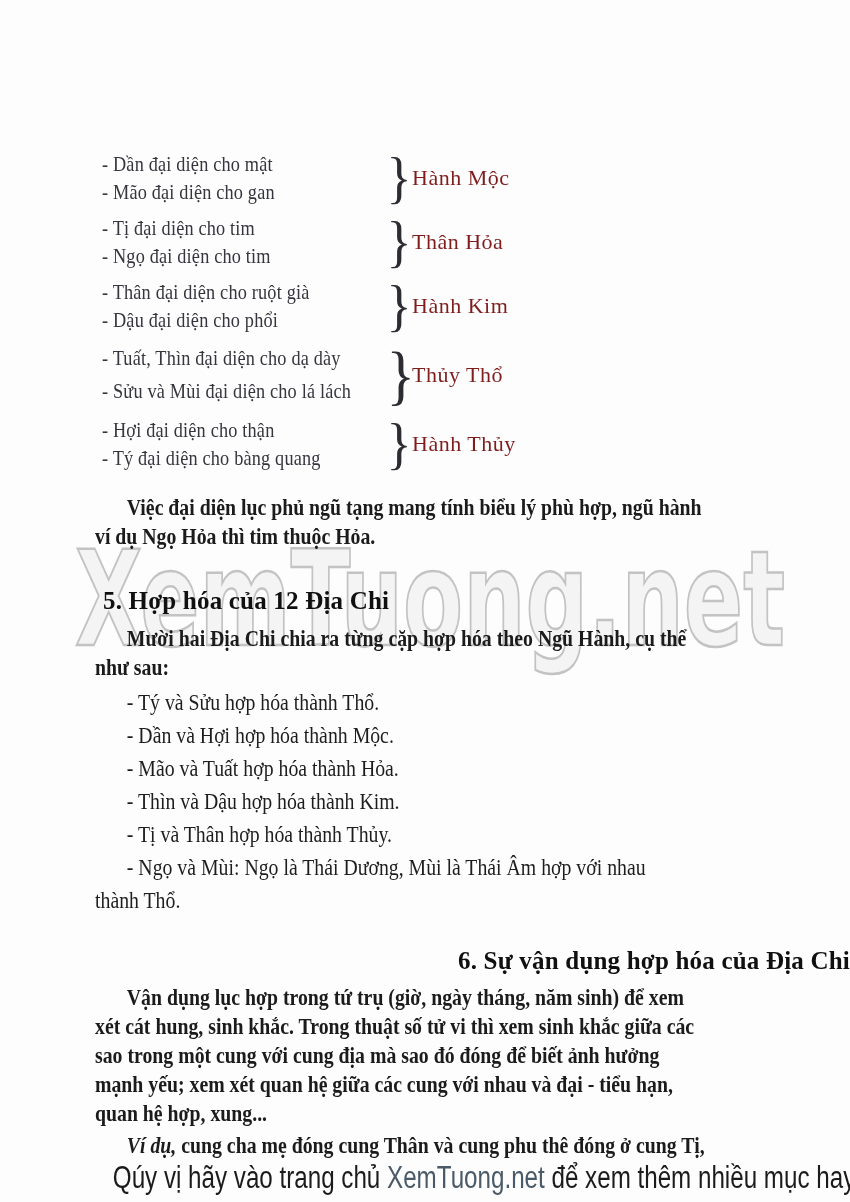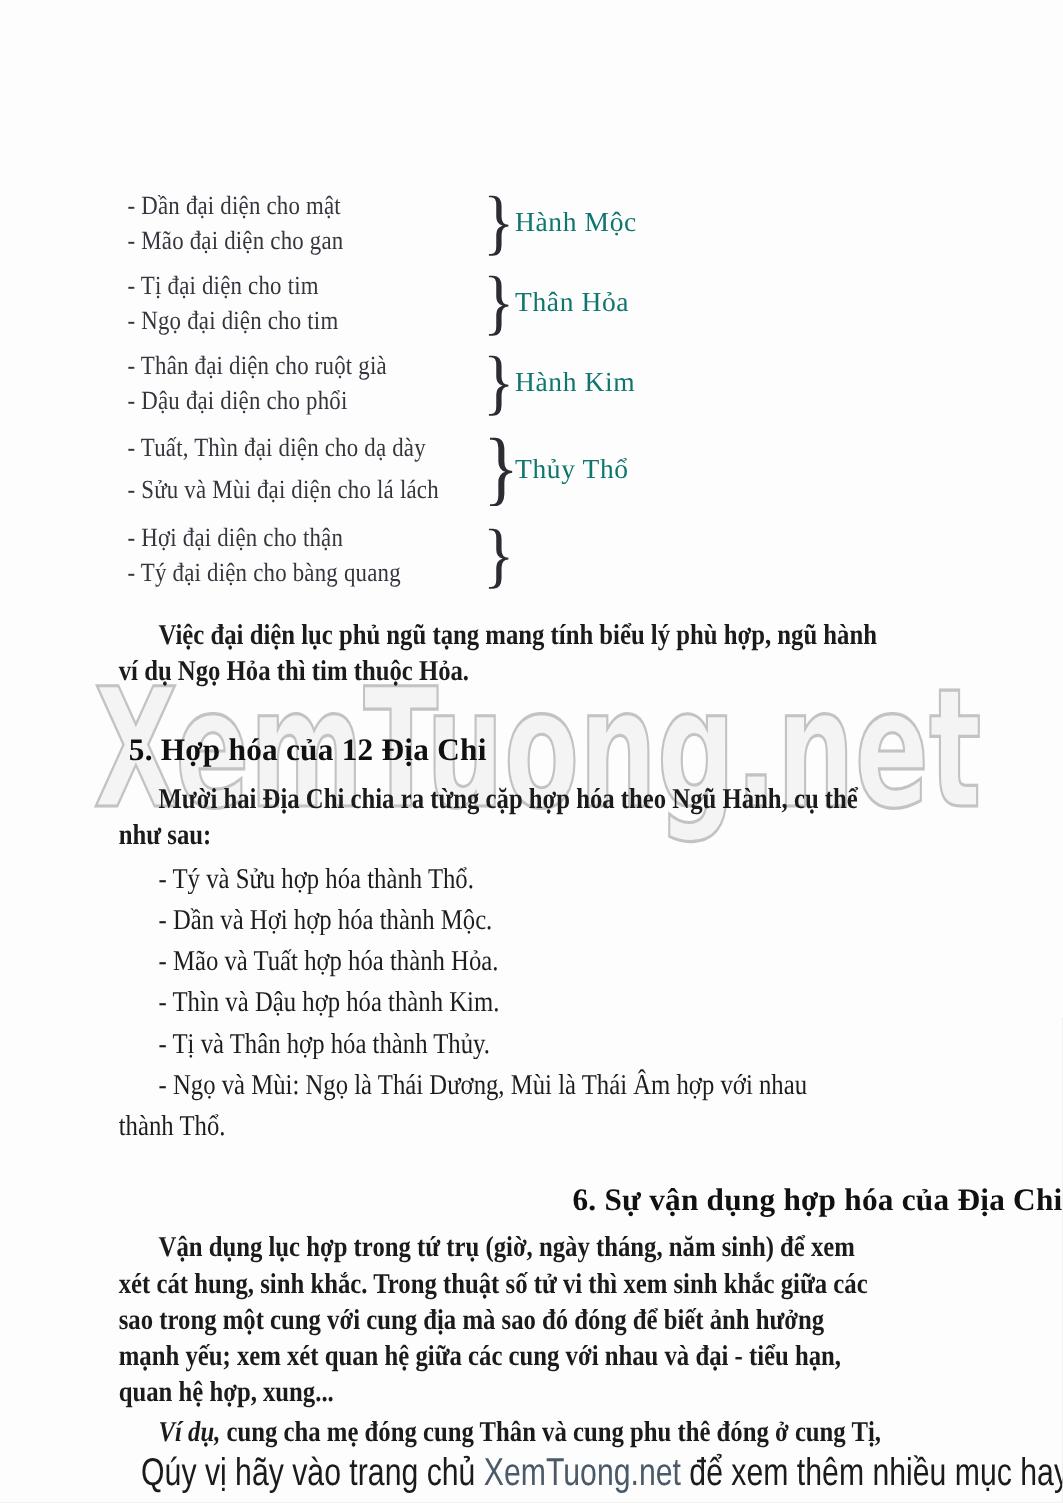--- a/index.html
+++ b/index.html
@@ -28,21 +28,21 @@
   .brace{
     position:absolute;left:283px;top:50%;
     transform:translateY(-50%) scaleX(.9);
     font-size:58px;line-height:1;font-family:"Liberation Serif",serif;
     color:#2c2c33;font-weight:400;
   }
   .organ-group.tall .brace{font-size:66px;}
   .element-label{
     position:absolute;left:310px;top:0;height:100%;
     display:flex;align-items:center;
-    font-size:22px;color:#0f766e;letter-spacing:.5px;
+    font-size:22px;color:#7f1d1d;letter-spacing:.5px;
   }
   
   .para{
     margin:0 0 0 95px;
     font-size:23px;line-height:29px;font-weight:600;color:#1b1b1b;
     white-space:pre-line;width:1000px;
     transform:scaleX(.86);transform-origin:0 0;
     text-indent:37px;
   }
   .para.intro{margin-top:21px;}
@@ -121,20 +121,21 @@
         <div class="organ-lines">- Tuất, Thìn đại diện cho dạ dày
 - Sửu và Mùi đại diện cho lá lách</div>
         <span class="brace">}</span>
         <span class="element-label">Thủy Thổ</span>
       </div>
 
       <div class="organ-group">
         <div class="organ-lines">- Hợi đại diện cho thận
 - Tý đại diện cho bàng quang</div>
         <span class="brace">}</span>
+        <span class="element-label">Hành Thủy</span>
       </div>
 
     </div>
 
     <p class="para intro">Việc đại diện lục phủ ngũ tạng mang tính biểu lý phù hợp, ngũ hành
 ví dụ Ngọ Hỏa thì tim thuộc Hỏa.</p>
 
     <h2 class="section-heading heading-5">5. Hợp hóa của 12 Địa Chi</h2>
 
     <p class="para sec5-intro">Mười hai Địa Chi chia ra từng cặp hợp hóa theo Ngũ Hành, cụ thể

